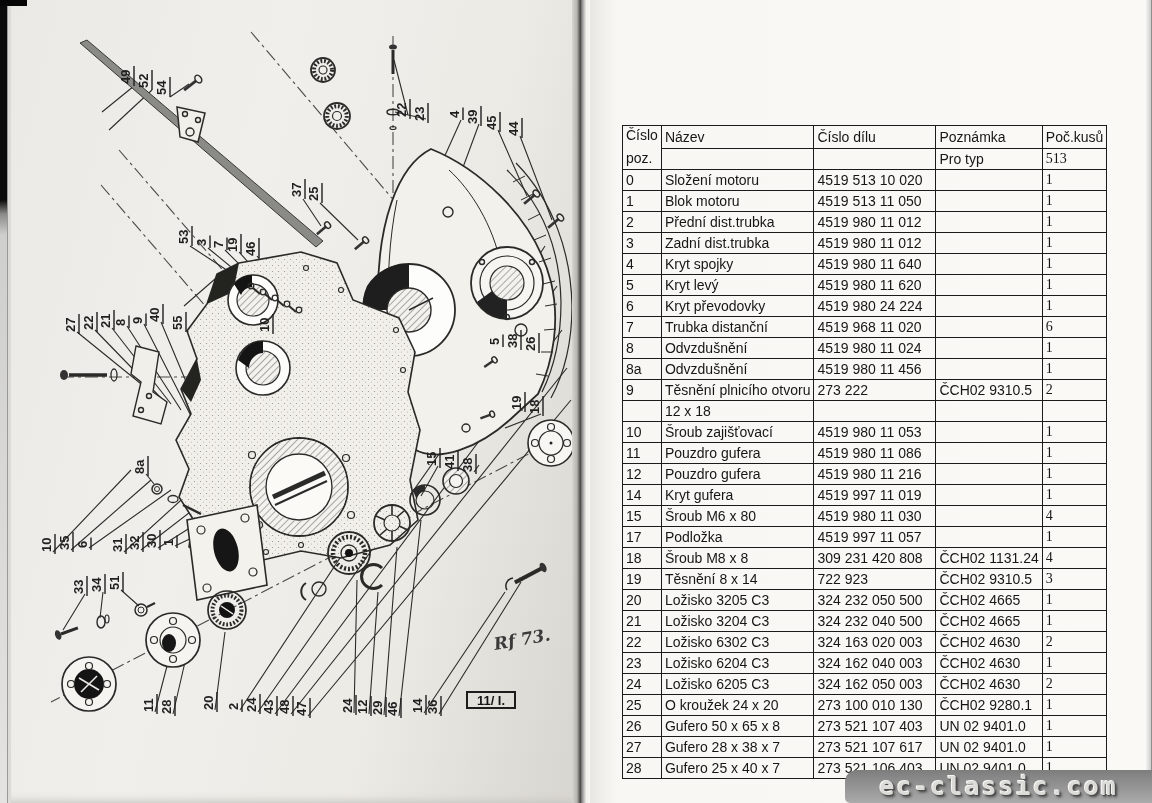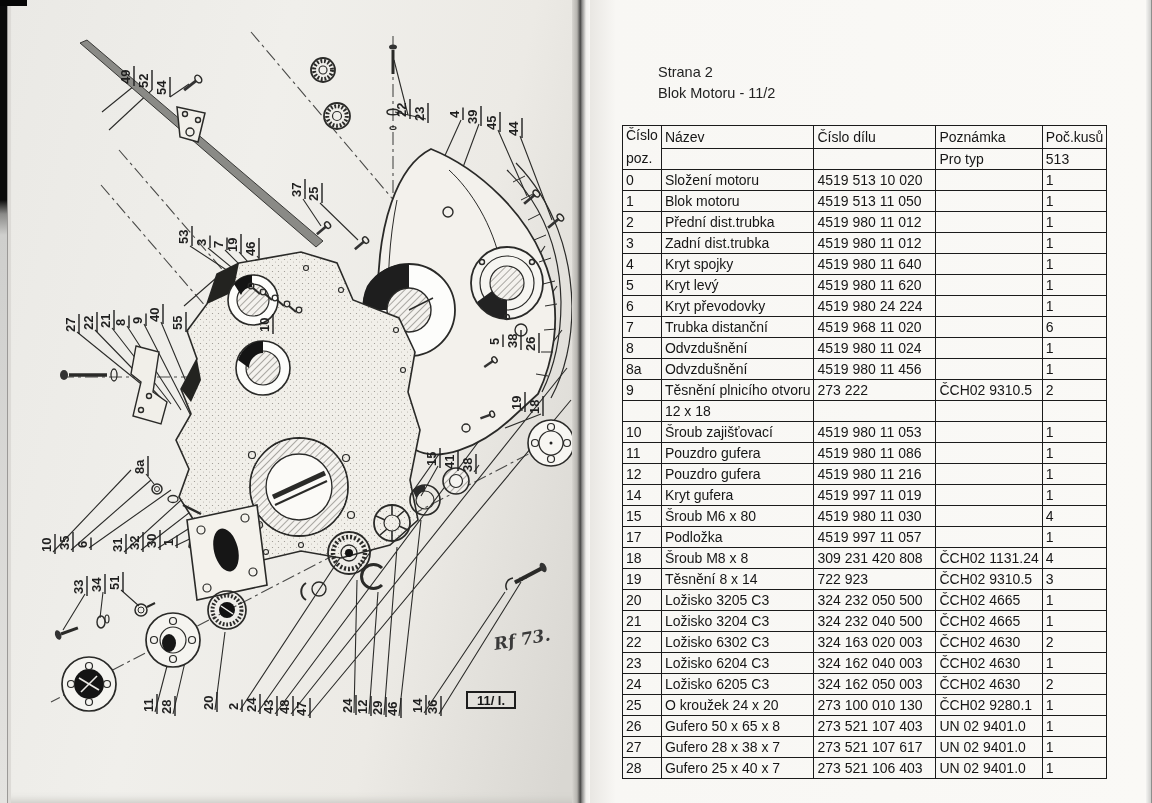--- a/index.html
+++ b/index.html
@@ -21,21 +21,21 @@
   
   .heading{position:absolute;left:68px;top:62px;color:#232323;font-size:14.5px;line-height:21px;}
   
   .parts-table{position:absolute;left:32px;top:125px;border-collapse:collapse;table-layout:fixed;
     font-size:14px;color:#161616;background:transparent;}
   .parts-table td,.parts-table th{border:1.6px solid #1b1b1b;padding:0 3px;height:20px;
     font-weight:400;white-space:nowrap;overflow:hidden;text-align:left;vertical-align:middle;}
   .parts-table thead th{font-weight:400;}
   .th-poz div{line-height:19px;}
   .c-poz{text-align:right;padding-right:4px;}
-  .c-ks, .h-ks{text-align:center;}
+  .c-ks, .h-ks{text-align:center;font-family:Liberation Serif, serif;}
   .h2-typ{padding-left:3px;margin-top:9px;}
   
   .dsvg{position:absolute;left:0;top:0;}
   .lbls text{font:700 13px "Liberation Sans",sans-serif;fill:#1f1f1f;}
   .lbls line{stroke:#1f1f1f;stroke-width:1.4;}
   .figtext{font:700 13px "Liberation Sans",sans-serif;fill:#151515;}
   .sig{font:italic 700 17px "DejaVu Serif",serif;fill:#3a3a3a;}
   
   .watermark{position:absolute;right:0;bottom:0;width:307px;height:33px;border-radius:12px 0 0 5px;
     background:linear-gradient(#7d7d7d,#ababab);display:flex;align-items:center;justify-content:center;}
@@ -514,24 +514,20 @@
         <text class="figtext" x="490" y="704.5" text-anchor="middle">11/ I.</text>
       </g>
 
       <text class="sig" x="494" y="650" transform="rotate(-10 494 650)">Rf 73.</text>
     </svg>
   </div>
 
   <div class="spine"></div>
 
   <div class="right-page">
-    <div class="heading">
-      <div>Strana 2</div>
-      <div>Blok Motoru - 11/2</div>
-    </div>
     <table class="parts-table">
       <colgroup>
         <col style="width:30px">
           <col style="width:148px">
           <col style="width:122px">
           <col style="width:88px">
           <col style="width:43px">
       </colgroup>
       <thead>
         <tr style="height:23px">
@@ -756,13 +752,16 @@
             <td class="c-ks">1</td>
           </tr>
         </tbody>
     </table>
   </div>
 
   <div class="edge-left"></div>
   <div class="corner-black"></div>
   <div class="edge-right"></div>
 
+  <div class="watermark">
+    <span>ec-classic.com</span>
+  </div>
 </div>
 
 </body></html>

